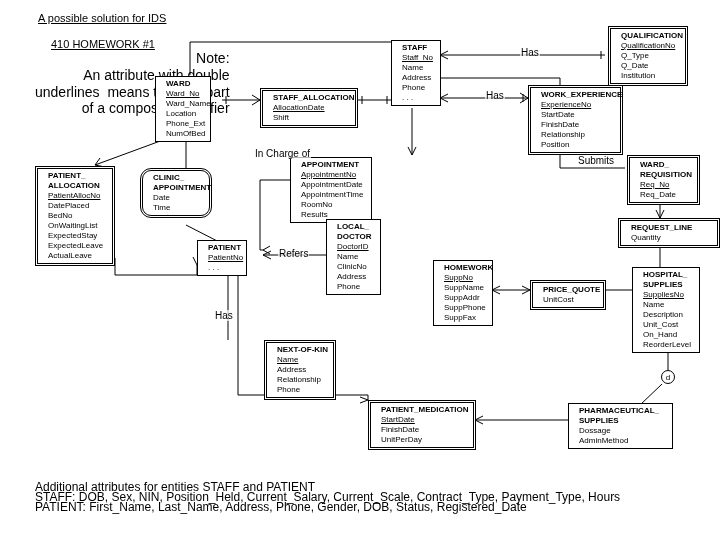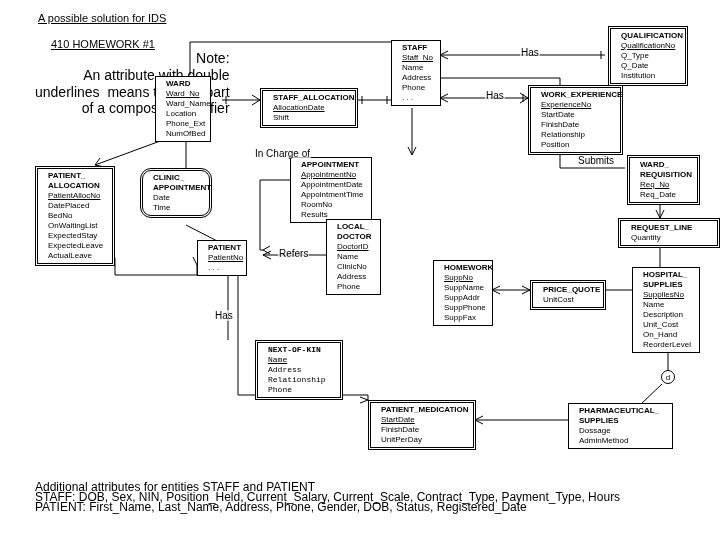--- a/index.html
+++ b/index.html
@@ -192,21 +192,21 @@
 <div class="entity" style="top:219px; left:326px; width:55px;">
     <div class="ename">LOCAL_
 DOCTOR</div>
     <div class="attr pk">DoctorID</div>
     <div class="attr">Name</div>
     <div class="attr">ClinicNo</div>
     <div class="attr">Address</div>
     <div class="attr">Phone</div>
   </div>
 
-<div class="entity weak" style="top:340px; left:255px; width:88px;font-family:Liberation Mono, monospace;">
+<div class="entity weak" style="top:340px; left:264px; width:72px;">
     <div class="ename">NEXT-OF-KIN</div>
     <div class="attr pk">Name</div>
     <div class="attr">Address</div>
     <div class="attr">Relationship</div>
     <div class="attr">Phone</div>
   </div>
 
 <div class="entity" style="top:260px; left:433px; width:60px;">
     <div class="ename">HOMEWORK</div>
     <div class="attr pk">SuppNo</div>

